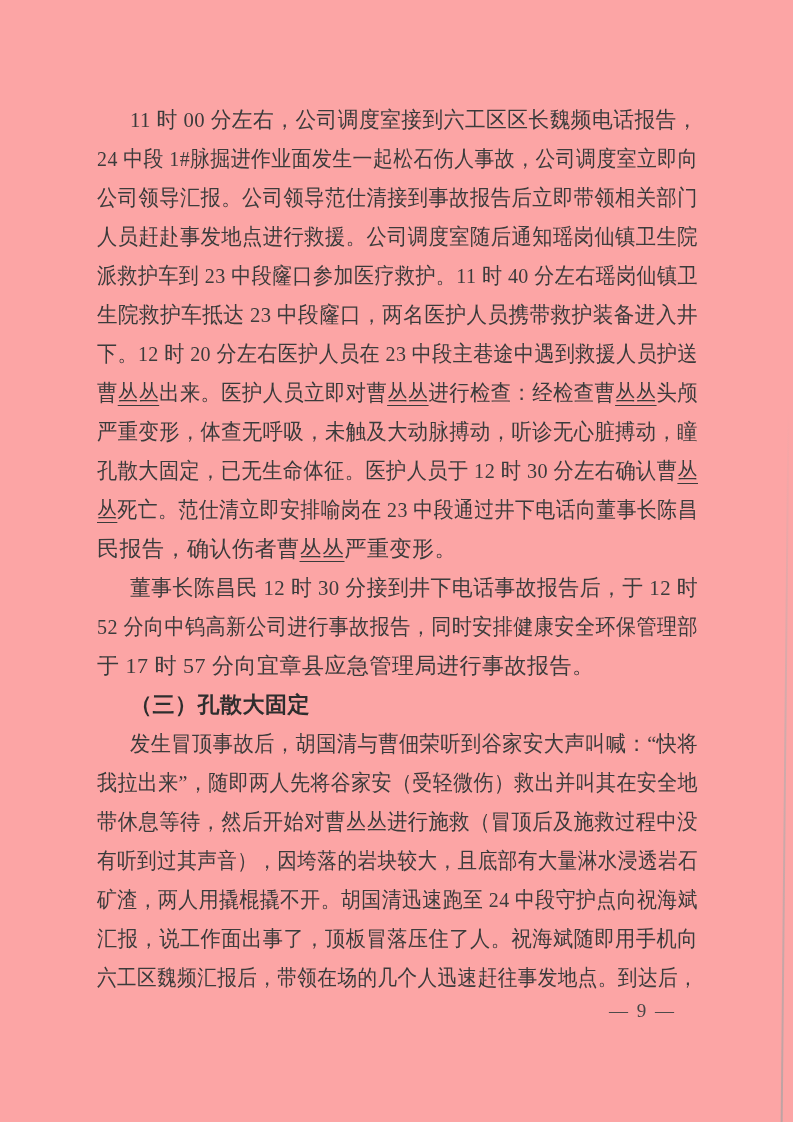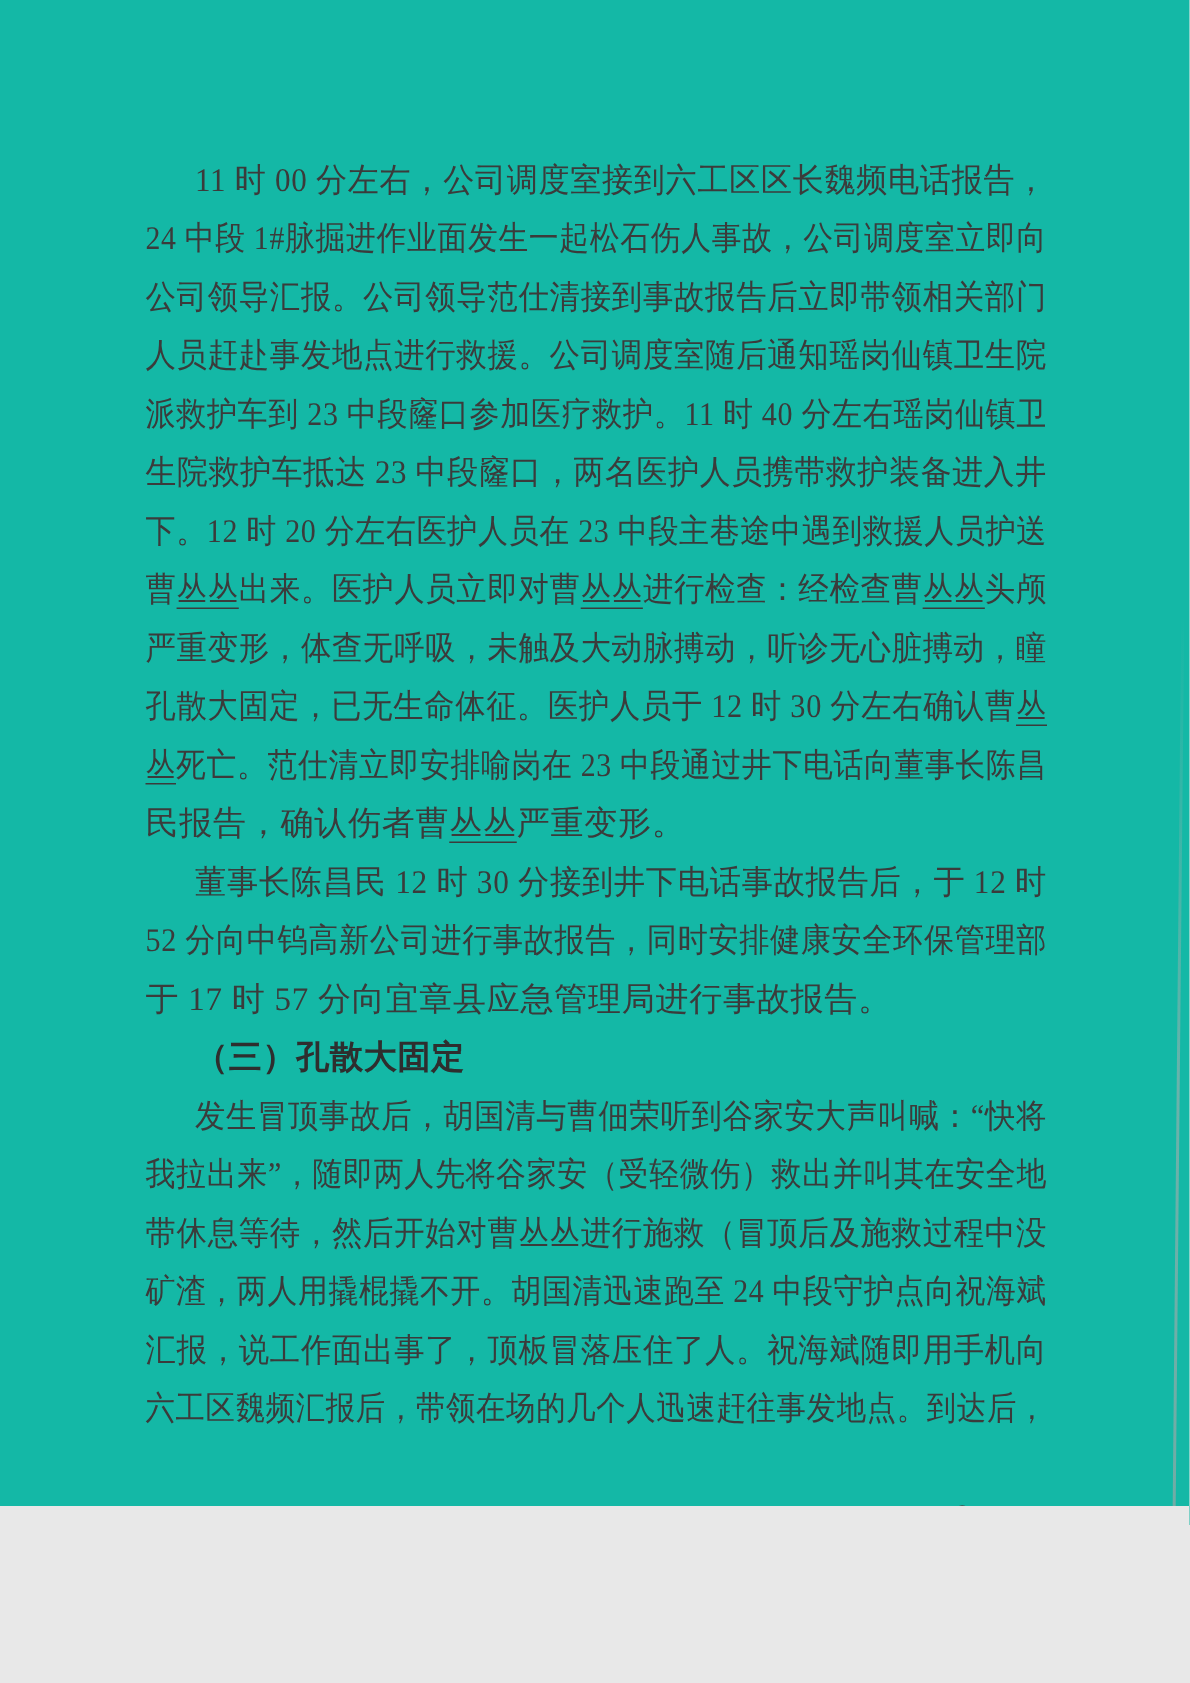--- a/index.html
+++ b/index.html
@@ -3,23 +3,23 @@
 <meta charset="utf-8">
 <style>
   html, body {
     margin: 0;
     padding: 0;
     background: #e8e8e8;
   }
   .page {
     position: relative;
     width: 793px;
-    height: 1004px;
+    height: 1122px;
     margin: 0 auto;
-    background: #14b8a6;
+    background: #fca5a5;
     overflow: hidden;
     font-family: "Liberation Serif", "DejaVu Serif", serif;
   }
   .doc-body {
     position: absolute;
     left: 97px;
     top: 100px;
     width: 601px;
   }
   .line {
@@ -87,19 +87,20 @@
       <div class="line"><span class="inner" style="transform: scaleX(0.917557);"><span>孔散大固定，已无生命体征。医护人员于 12 时 30 分左右确认曹</span><span class="u">丛</span></span></div>
       <div class="line"><span class="inner" style="transform: scaleX(0.903759);"><span class="u">丛</span><span>死亡。范仕清立即安排喻岗在 23 中段通过井下电话向董事长陈昌</span></span></div>
       <div class="line"><span class="inner"><span>民报告，确认伤者曹</span><span class="u">丛丛</span><span>严重变形。</span></span></div>
       <div class="line indent"><span class="inner" style="transform: scaleX(0.946667);"><span>董事长陈昌民 12 时 30 分接到井下电话事故报告后，于 12 时</span></span></div>
       <div class="line"><span class="inner" style="transform: scaleX(0.911988);"><span>52 分向中钨高新公司进行事故报告，同时安排健康安全环保管理部</span></span></div>
       <div class="line"><span class="inner"><span>于 17 时 57 分向宜章县应急管理局进行事故报告。</span></span></div>
       <div class="line indent bold"><span class="inner"><span>（三）孔散大固定</span></span></div>
       <div class="line indent"><span class="inner" style="transform: scaleX(0.919443);"><span>发生冒顶事故后，胡国清与曹佃荣听到谷家安大声叫喊：“快将</span></span></div>
       <div class="line"><span class="inner" style="transform: scaleX(0.906806);"><span>我拉出来”，随即两人先将谷家安（受轻微伤）救出并叫其在安全地</span></span></div>
       <div class="line"><span class="inner" style="transform: scaleX(0.921073);"><span>带休息等待，然后开始对曹丛丛进行施救（冒顶后及施救过程中没</span></span></div>
+      <div class="line"><span class="inner" style="transform: scaleX(0.89037);"><span>有听到过其声音），因垮落的岩块较大，且底部有大量淋水浸透岩石</span></span></div>
       <div class="line"><span class="inner" style="transform: scaleX(0.903759);"><span>矿渣，两人用撬棍撬不开。胡国清迅速跑至 24 中段守护点向祝海斌</span></span></div>
       <div class="line"><span class="inner" style="transform: scaleX(0.921073);"><span>汇报，说工作面出事了，顶板冒落压住了人。祝海斌随即用手机向</span></span></div>
       <div class="line"><span class="inner" style="transform: scaleX(0.89037);"><span>六工区魏频汇报后，带领在场的几个人迅速赶往事发地点。到达后，</span></span></div>
     </div>
   <div class="page-number">— 9 —</div>
   <div class="scan-edge"></div>
 </div>
 
 </body></html>

